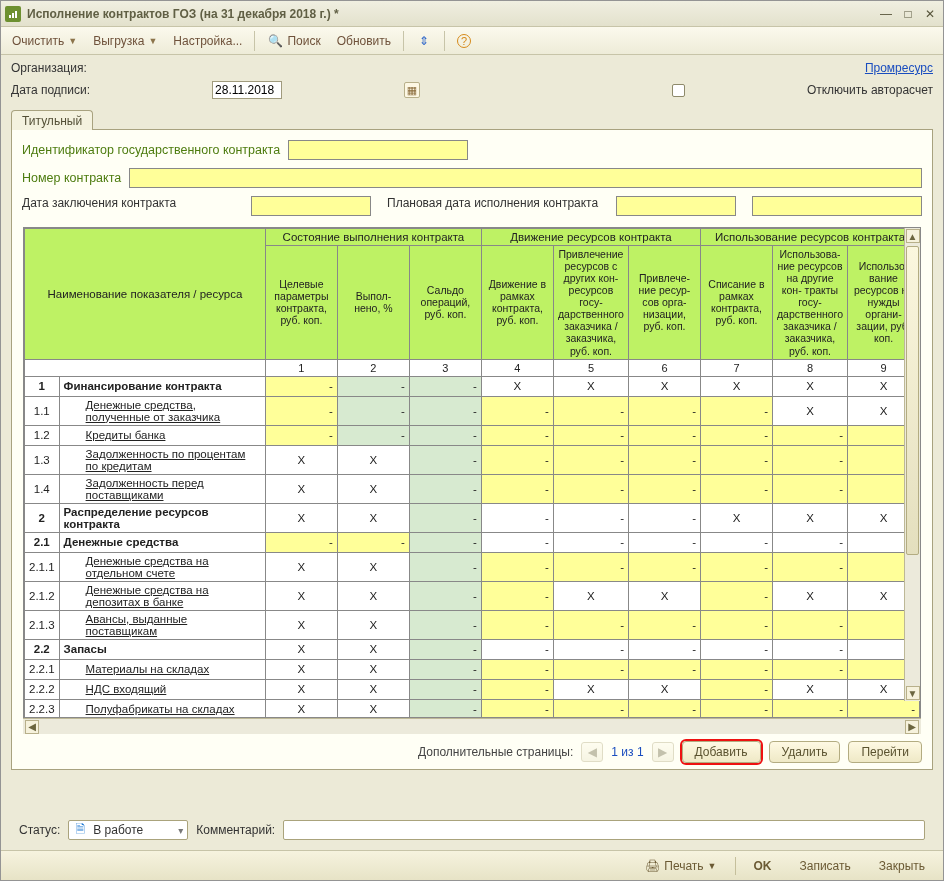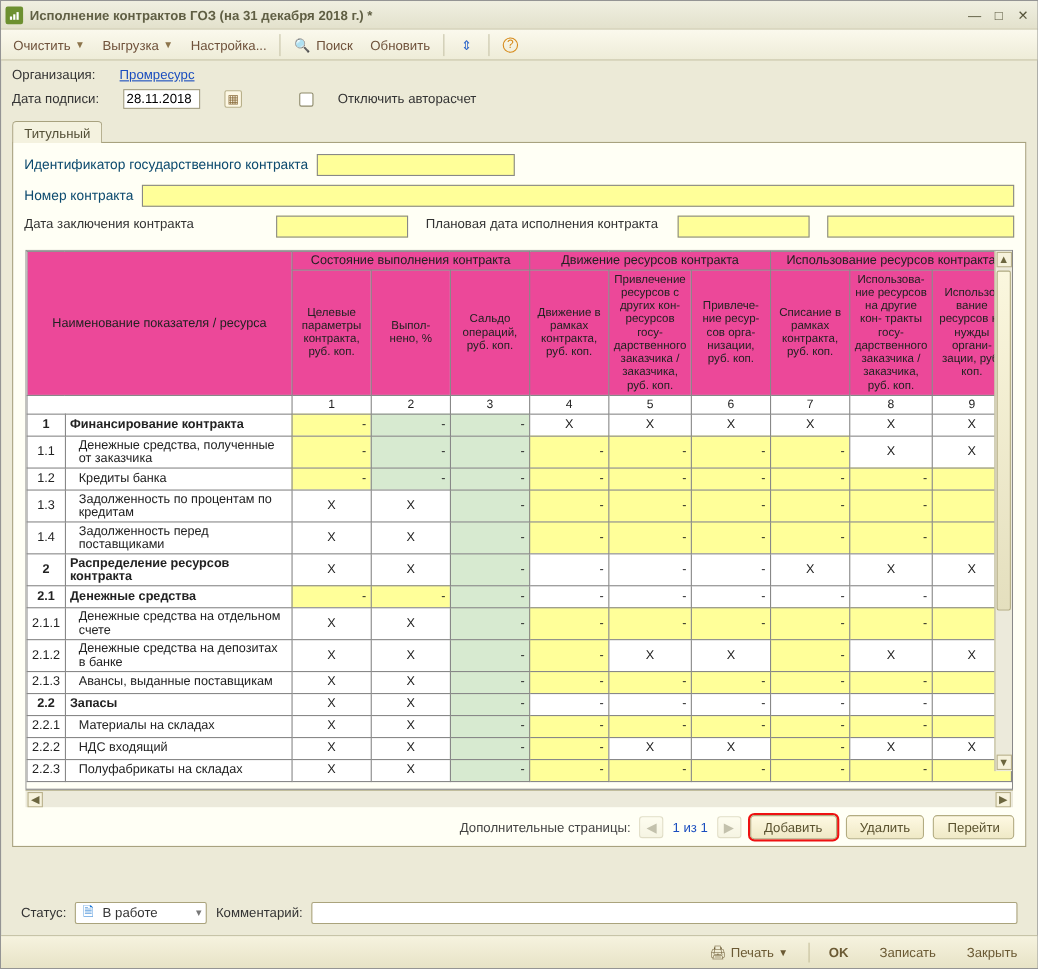--- a/index.html
+++ b/index.html
@@ -26,50 +26,50 @@
     height:28px; display:flex; align-items:center; gap:2px;
     background:linear-gradient(#fbf9ed,#eeecd8);
     padding:0 4px; border-bottom:1px solid #c7c4a8;
   }
   .tb-item { height:22px; display:flex; align-items:center; gap:4px; padding:0 6px;
     color:#6f523b; cursor:pointer; border:1px solid transparent; border-radius:3px; }
   .tb-sep { width:1px; height:20px; background:#c7c4a8; margin:0 3px; }
   .tb-item .chev { font-size:9px; color:#8c744b; }
   .tb-icon { width:16px; height:16px; display:flex; align-items:center; justify-content:center; }
   .content { flex:1; display:flex; flex-direction:column; padding:6px 10px 4px 10px; overflow:hidden; }
-  .row { display:flex; align-items:center; gap:22px; margin-bottom:6px; }
+  .row { display:flex; align-items:center; gap:6px; margin-bottom:6px;justify-content:space-between; }
   .link { color:#1a4dbf; text-decoration:underline; cursor:pointer; }
   .date-input { width:70px; height:18px; border:1px solid #a09b7d; padding:0 2px; font-size:12px; background:#fff; }
   .cal-icon { width:16px; height:16px; cursor:pointer; display:flex; align-items:center; justify-content:center; color:#8a6c3c; border:1px solid #b8b08a; background:#fdf8e4; border-radius:2px; font-size:11px; }
   .checkbox { width:13px; height:13px; border:1px solid #8e8a6b; background:#fff; border-radius:2px; cursor:pointer; }
   .tabs { display:flex; align-items:flex-end; height:22px; margin-top:2px; }
   .tab { padding:3px 10px 2px 10px; border:1px solid #a8a27f; border-bottom:none;
     background:#f4f2df; color:#534f36; font-size:12px; position:relative; top:1px;
     border-top-left-radius:4px; border-top-right-radius:4px; cursor:pointer; margin-right:2px; }
   .tab.active { background:#fffff5; font-weight:normal; z-index:2; }
   .tab-body { flex:1; border:1px solid #a8a27f; background:#fffff5; padding:10px 10px 6px 10px;
     display:flex; flex-direction:column; overflow:hidden; }
   .section-title { text-align:center; font-weight:bold; font-size:15px; margin:4px 0 10px 0; color:#2f2f2f; }
   .form-row { display:flex; align-items:center; gap:8px; margin-bottom:8px; font-size:12.5px; }
-  .form-row label { color:#0c4a6e; }
+  .form-row label { color:#4d7c0f; }
   .yellow-field { background:#ffff99; border:1px solid #888; height:20px; flex:1; min-width:40px; }
   .yellow-field.sm { flex:0 0 180px; }
   .three-col { display:flex; gap:16px; margin-bottom:10px; }
   .three-col .col { flex:1; display:flex; flex-direction:column; gap:4px; }
   .three-col .col .yellow-field { flex:0 0 20px; }
   .three-col label { display:block; line-height:1.2; }
   .grid-wrap { flex:1; overflow:auto; border:1px solid #888; }
   table.grid { border-collapse:collapse; width:100%; font-size:11.5px; background:#fff; }
   table.grid th, table.grid td { border:1px solid #888; padding:2px 4px; color:#222; }
-  table.grid th { background:#ec4899; font-weight:normal; text-align:center; vertical-align:middle; }
+  table.grid th { background:#bef264; font-weight:normal; text-align:center; vertical-align:middle; }
   table.grid tr.num-row td { text-align:center; font-size:11px; }
   td.code { text-align:center; width:34px; }
   td.name { text-align:left; }
   td.name.bold { font-weight:bold; }
-  td.name.indent { padding-left:12px; }
+  td.name.indent { padding-left:26px;text-decoration:underline; }
   td.cell { text-align:center; height:20px; }
   .bg-yellow { background:#ffff99; }
   .bg-green  { background:#d7ead0; }
   .scroll-area { position:relative; }
   .h-scroll { height:16px; background:#eceadb; border-top:1px solid #bdb896; display:flex; align-items:center; justify-content:space-between; padding:0 2px; }
   .h-scroll .arr { width:14px; height:14px; background:#f6f2dc; border:1px solid #b8b08a; display:flex; align-items:center; justify-content:center; font-size:10px; color:#6c663f; cursor:pointer; }
   .pager { display:flex; align-items:center; justify-content:flex-end; gap:8px; margin-top:6px; }
   .pager .lbl { color:#444; }
   .pager .pg-btn { width:22px; height:20px; background:linear-gradient(#fdfae8,#e9e5c8); border:1px solid #b3ac81; display:flex; align-items:center; justify-content:center; cursor:pointer; border-radius:3px; color:#6a6540; }
   .pager .pg-btn.disabled { opacity:.4; cursor:default; }

